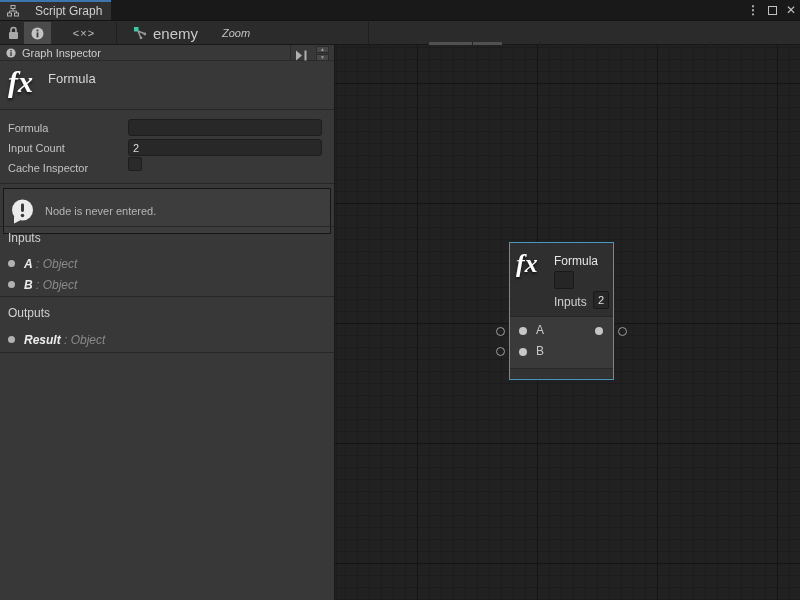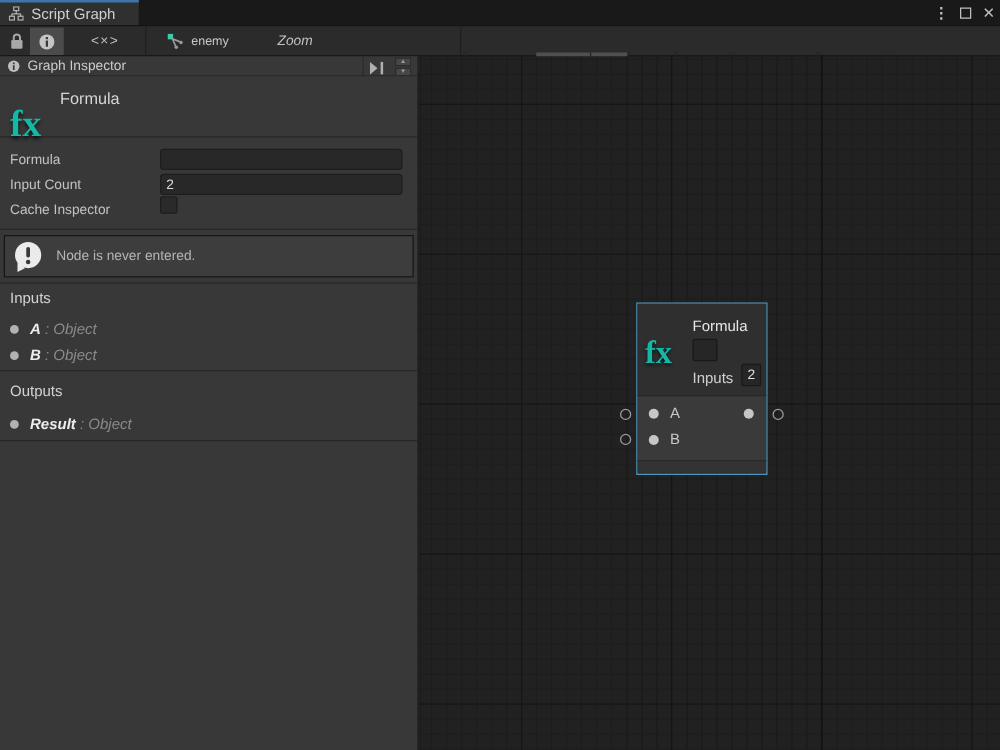--- a/index.html
+++ b/index.html
@@ -8,36 +8,36 @@
     position:relative; width:800px; height:600px; overflow:hidden;
     background:#191919; font-family:"Liberation Sans", sans-serif;
     color:#c8c8c8; -webkit-font-smoothing:antialiased;
   }
   .abs { position:absolute; }
 
   
   #tabbar { left:0; top:0; width:800px; height:20px; background:#191919; }
   #tab-script-graph {
     left:0; top:0; width:111px; height:20px; background:#303030;
-    border-top:2px solid #3d76ad; display:flex; align-items:center; gap:6px;
+    border-top:2px solid #3d76ad; display:flex; align-items:center; gap:16px;
     padding-left:7px; font-size:12px; color:#cfcfcf;
   }
   #win-controls { right:4px; top:0; height:20px; display:flex; align-items:center; gap:9px; color:#c0c0c0; }
   #win-menu { font-size:12px; font-weight:bold; letter-spacing:0; line-height:1; }
   #win-max { width:9px; height:9px; border:1.5px solid #c0c0c0; }
   #win-close { font-size:12px; line-height:1; }
 
   
   #toolbar { left:0; top:20px; width:800px; height:25px; background:#2b2b2b; border-top:1px solid #141414; border-bottom:1px solid #181818; }
   .tool-btn { position:absolute; top:1px; height:22px; display:flex; align-items:center; justify-content:center; }
   #btn-lock { left:2px; width:22px; }
   #btn-info-toolbar { left:24px; width:27px; background:#4b4b4b; }
   #btn-code { left:64px; width:40px; font-size:11px; color:#c0c0c0; letter-spacing:1px; }
   .tb-sep { position:absolute; top:1px; width:1px; height:23px; background:#1f1f1f; }
-  #graph-ref { left:134px; top:0; height:24px; display:flex; align-items:center; gap:6px; font-size:10px; color:#c8c8c8; }
+  #graph-ref { left:134px; top:0; height:24px; display:flex; align-items:center; gap:6px; font-size:15px; color:#c8c8c8; }
   #zoom-label { left:222px; top:0; height:24px; display:flex; align-items:center; font-size:11px; color:#c2c2c2;font-style:italic; }
   #zoom-track { left:255px; top:31px; width:82px; height:2px; background:#6e6e6e; border-radius:1px; }
   #zoom-handle { left:327px; top:26px; width:11px; height:11px; border-radius:50%; background:#a8a8a8; }
   #zoom-value { left:347px; top:20px; height:24px; display:flex; align-items:center; font-size:11px; color:#c2c2c2; }
   #tb-buttons { left:371px; top:21px; right:0; height:23px; display:flex; }
   .tbtn {
     padding:0 5px; display:flex; align-items:center; font-size:11px;
     color:#c8c8c8; border-left:1px solid #232323; white-space:nowrap;
   }
   .tbtn.active { background:#505050; }
@@ -48,38 +48,38 @@
   
   #panel { left:0; top:45px; width:335px; height:555px; background:#383838; border-right:1px solid #191919; }
   #panel-header { left:0; top:0; width:334px; height:16px; border-bottom:1px solid #2a2a2a; display:flex; align-items:center; gap:6px; padding-left:6px; font-size:11px; color:#cccccc; }
   #panel-header-sep { left:290px; top:0; width:1px; height:16px; background:#2a2a2a; }
   #dock-btn { left:295px; top:2px; width:14px; height:12px; }
   #spinner { right:5px; top:1px; width:13px; height:15px; display:flex; flex-direction:column; gap:1px; }
   .spin-btn { width:13px; height:7px; background:#474747; border:1px solid #2b2b2b; color:#9a9a9a; font-size:5px; line-height:5px; text-align:center; }
 
   #unit-head { left:0; top:17px; width:334px; height:48px; border-bottom:1px solid #272727; }
   .fx-glyph {
-    font-family:"Liberation Serif", serif; font-weight:bold;
-    color:#14b8a6; text-shadow:0 2px 3px rgba(0,0,0,0.65);margin-top:18px;
+    font-family:"Liberation Serif", serif; font-style:italic; font-weight:bold;
+    color:#ffffff; text-shadow:0 2px 3px rgba(0,0,0,0.65);
   }
   #panel-fx { left:8px; top:3px; font-size:30px; }
   #panel-unit-title { left:48px; top:9px; font-size:13px; color:#d6d6d6; }
 
   #fields { left:0; top:66px; width:334px; height:73px; border-bottom:1px solid #272727; }
   .field-label { position:absolute; left:8px; font-size:11px; color:#c2c2c2; }
   .field-input {
     position:absolute; left:128px; width:194px; height:17px;
     background:#282828; border:1px solid #1d1d1d; border-radius:3px;
     color:#dcdcdc; font-size:11px; font-family:"Liberation Sans",sans-serif;
     padding:0 4px; outline:none;
   }
   #checkbox-cache { position:absolute; left:128px; top:46px; width:14px; height:14px; background:#2a2a2a; border:1px solid #1d1d1d; border-radius:2px; }
 
   #warning-box {
-    left:3px; top:143px; width:328px; height:34px; background:#3d3d3d;
+    left:3px; top:143px; width:328px; height:46px; background:#3d3d3d;
     border:1px solid #161616; display:flex; align-items:center; gap:11px; padding-left:7px;
   }
   #warning-text { font-size:11px; color:#b5b5b5; }
   #sec-divider-1 { left:0; top:181px; width:334px; height:1px; background:#272727; }
 
   .section-header { position:absolute; left:8px; font-size:12px; color:#d2d2d2; }
   .port-row { position:absolute; left:8px; display:flex; align-items:center; gap:9px;font-style:italic; }
   .bullet { width:7px; height:7px; border-radius:50%; background:#b2b2b2; }
   .port-name { font-size:12px; font-weight:bold; color:#ececec; }
   .port-type { font-size:12px; color:#8a8a8a; }

